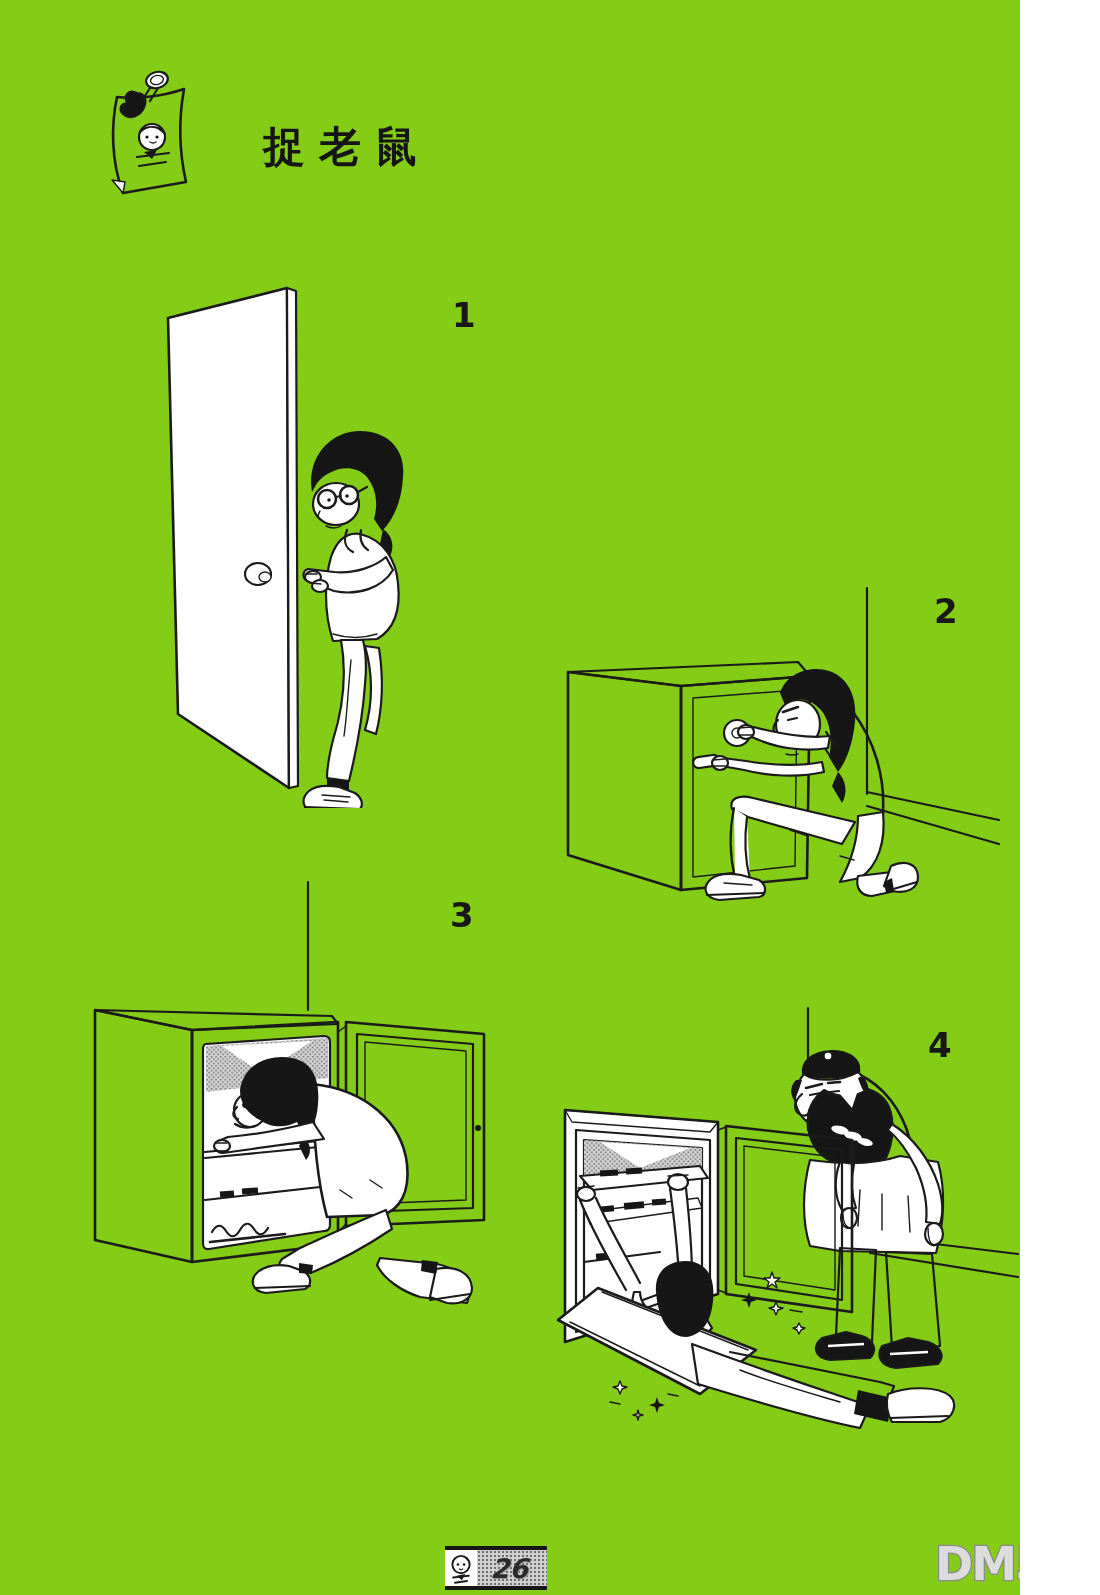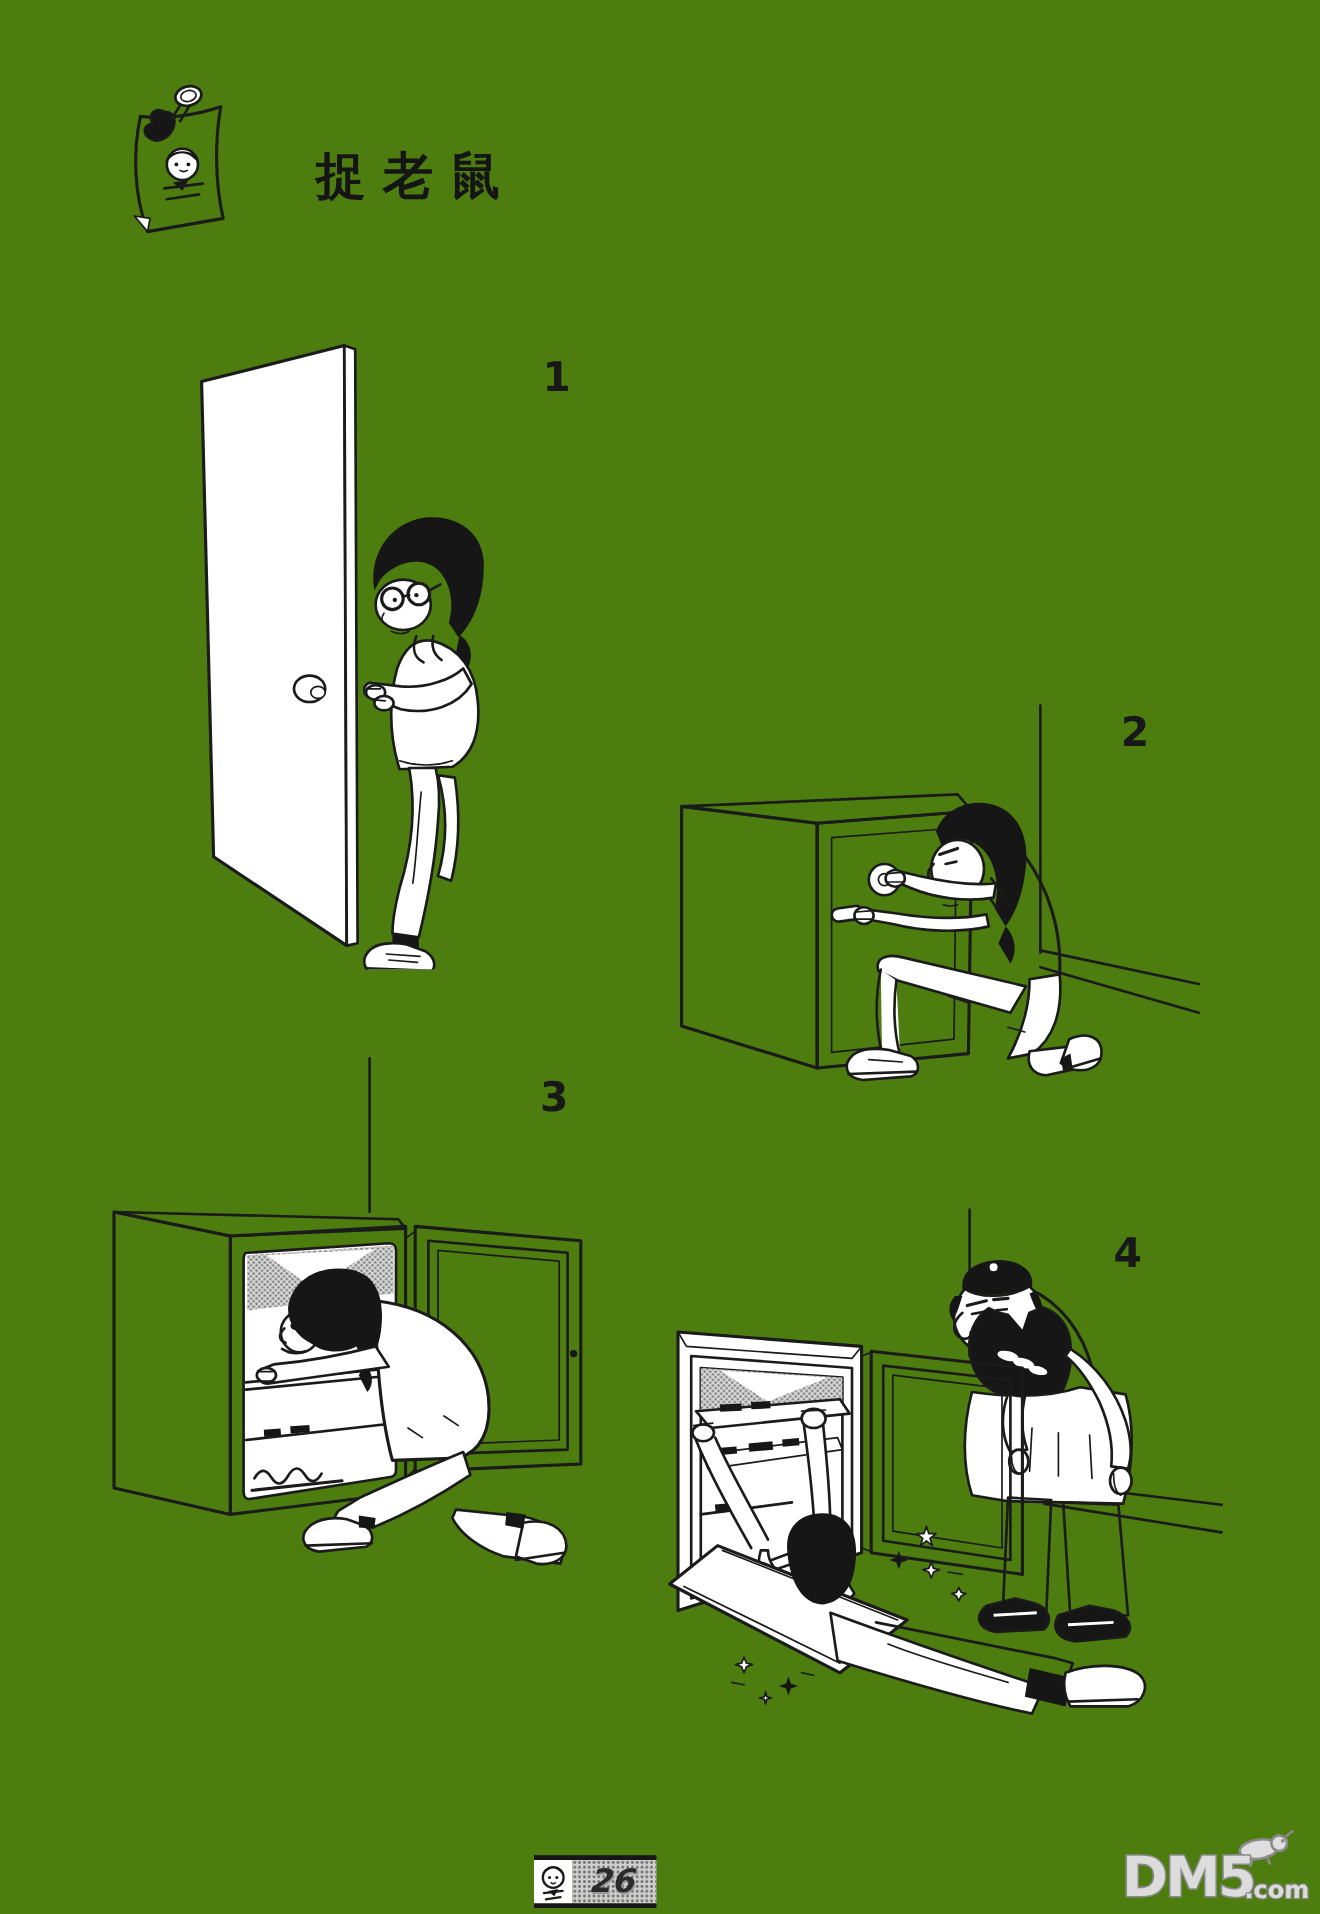--- a/index.html
+++ b/index.html
@@ -1,16 +1,16 @@
 <!DOCTYPE html>
 <html><head>
 <meta charset="utf-8">
 <style>
   html,body{margin:0;padding:0;background:#fff;}
-  .page{position:relative;width:1100px;height:1595px;background:#4d7c0f;overflow:hidden;
+  .page{position:relative;width:1020px;height:1595px;background:#84cc16;overflow:hidden;
         font-family:"DejaVu Sans","Liberation Sans",sans-serif;}
   .abs{position:absolute;}
   
   .o{stroke:#1b1b1b;fill:none;stroke-width:2.2;stroke-linecap:round;stroke-linejoin:round;}
   .w{stroke:#1b1b1b;fill:#ffffff;stroke-width:2.2;stroke-linecap:round;stroke-linejoin:round;}
   .b{fill:#161616;stroke:none;}
   .bo{stroke:#1b1b1b;fill:#161616;stroke-width:2;stroke-linejoin:round;}
   .thin{stroke-width:1.4;}
   .thick{stroke-width:2.6;}
   .page-title{position:absolute;left:263px;top:126px;font-size:42px;font-weight:bold;

